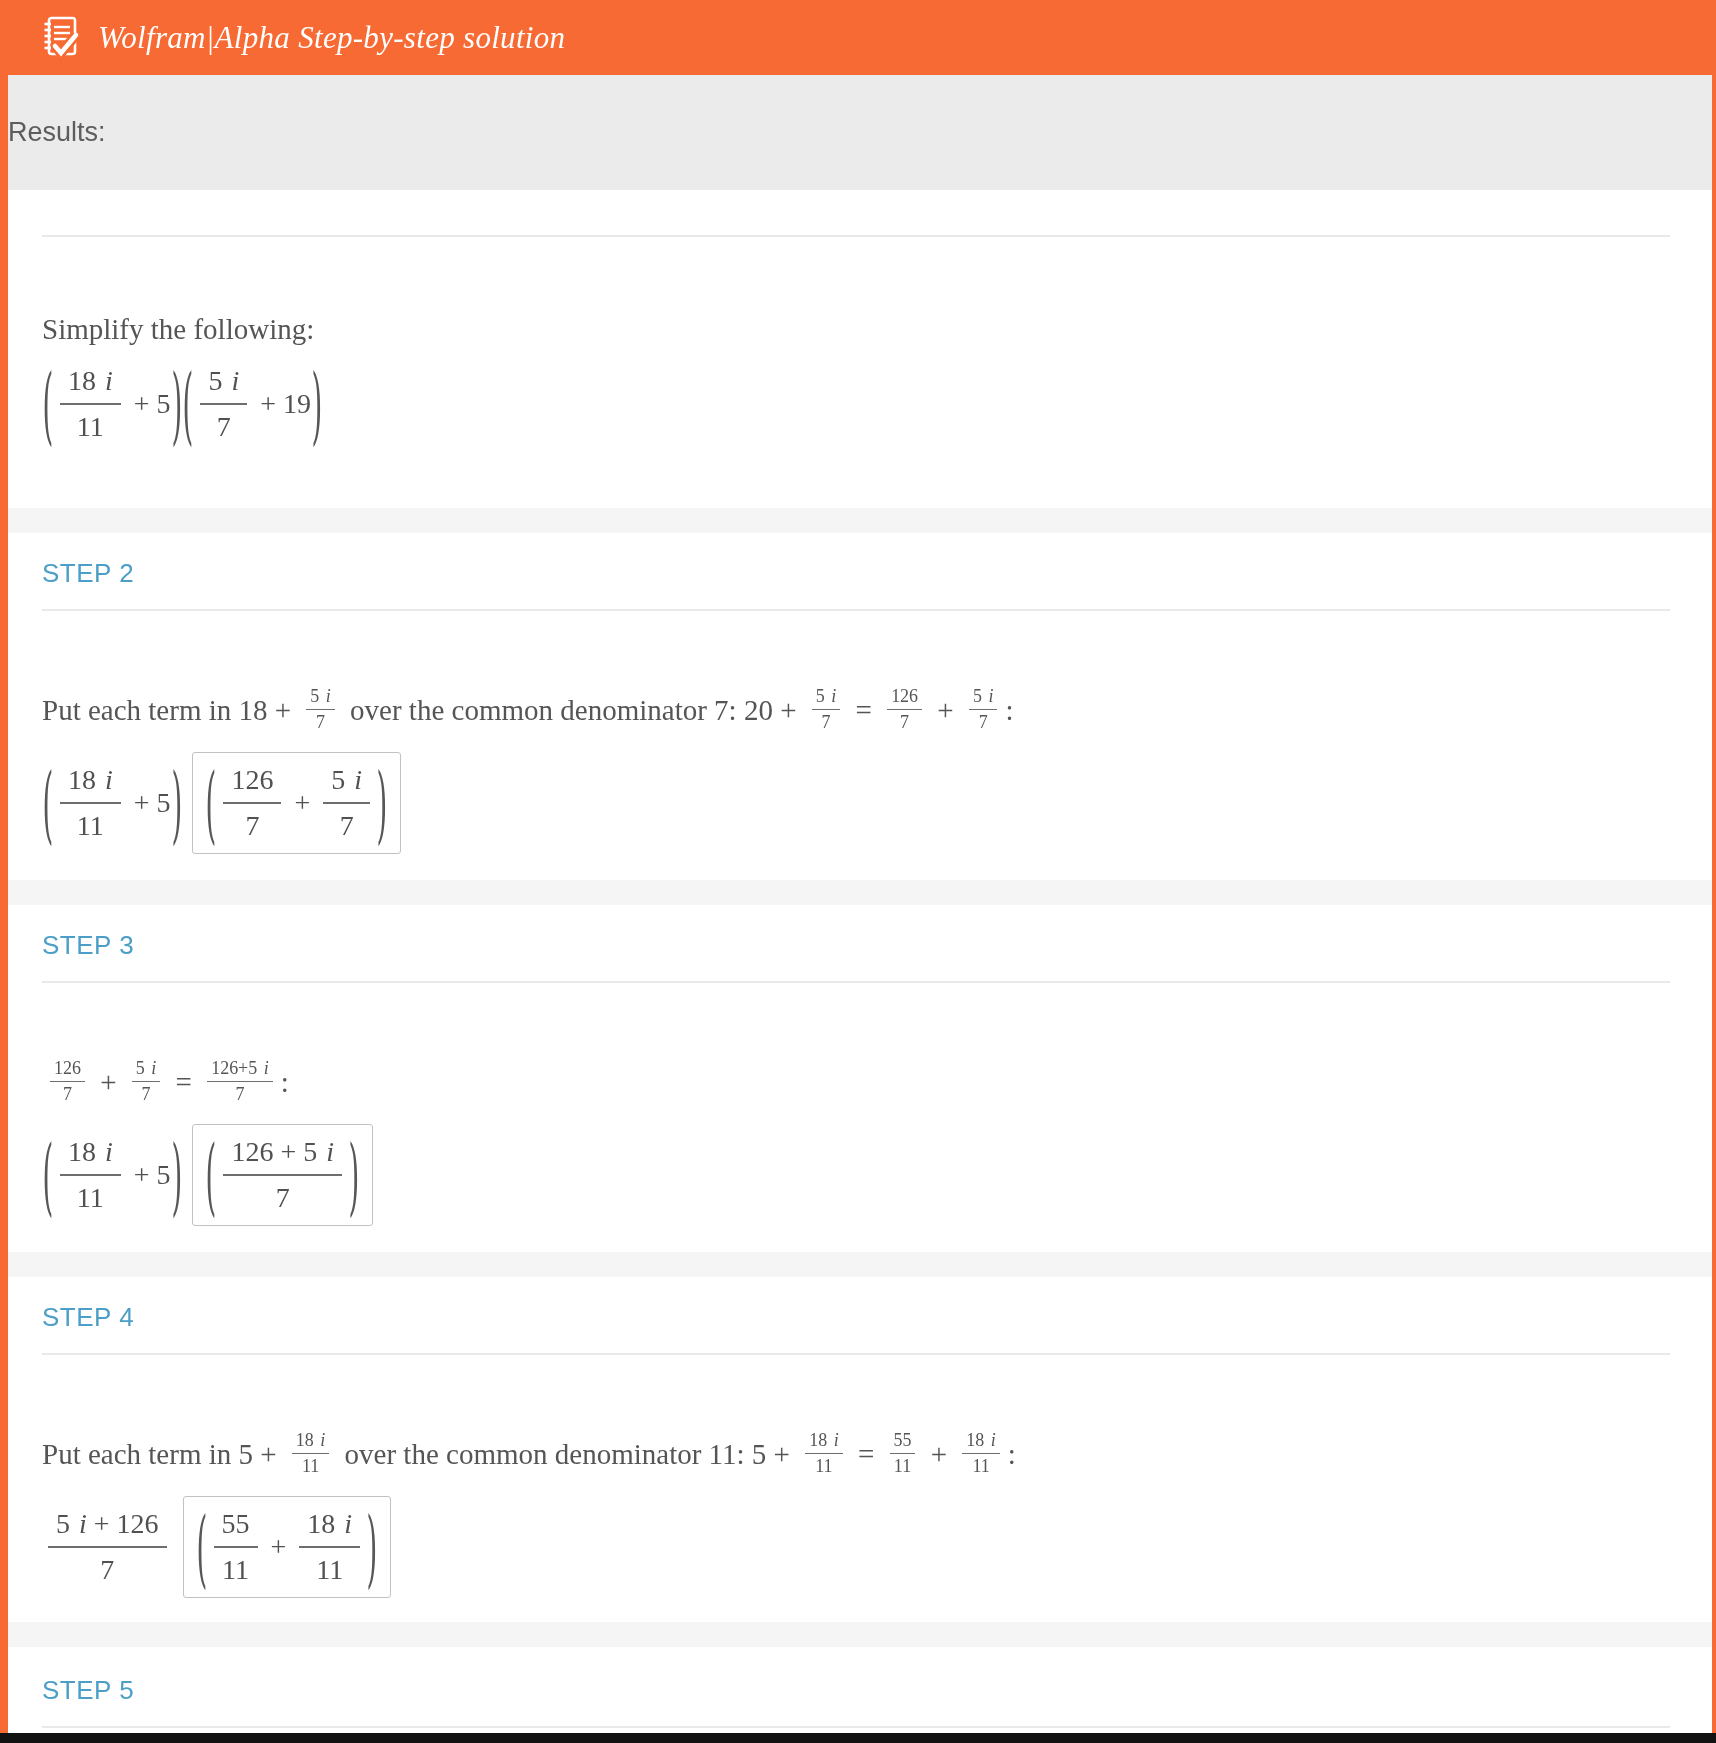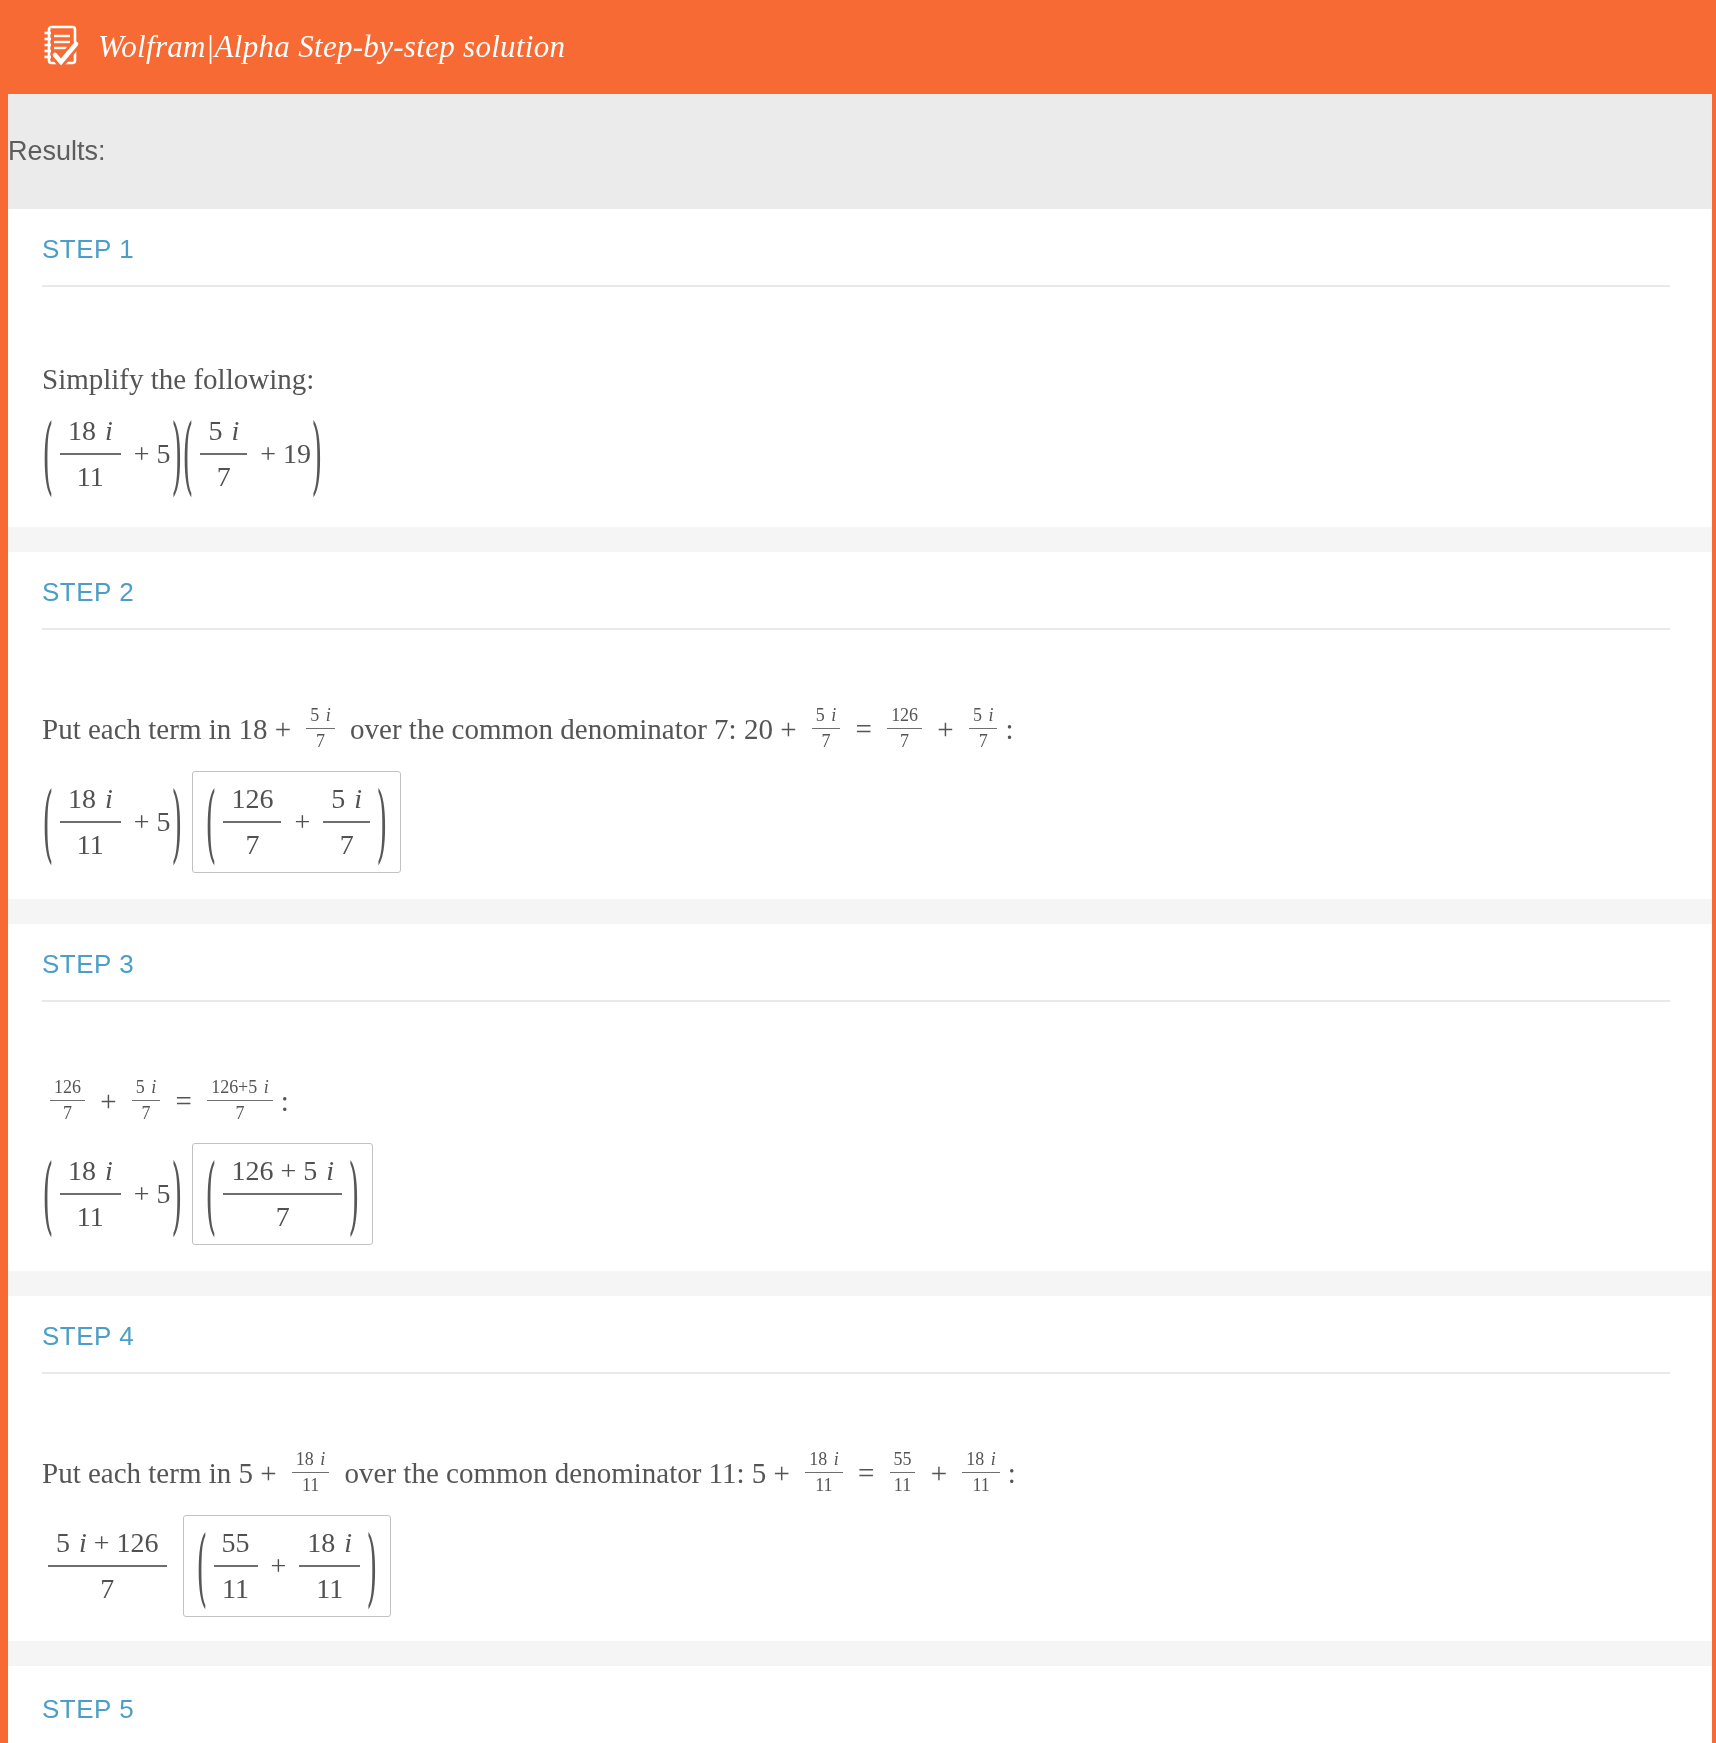--- a/index.html
+++ b/index.html
@@ -12,21 +12,21 @@
   body{margin:0;background:#ffffff;font-family:"Liberation Sans",sans-serif;}
   .page{
     width:1716px;height:1743px;
     border-left:8px solid var(--orange);
     border-right:4px solid var(--orange);
     display:flex;flex-direction:column;
     background:#ffffff;
   }
   
   .header{
-    height:94px;flex:none;background:var(--orange);
+    height:75px;flex:none;background:var(--orange);
     display:flex;align-items:center;padding-left:34px;gap:16px;
   }
   .header .title{
     color:#ffffff;
     font-family:"Liberation Serif",serif;
     font-style:italic;
     font-size:31px;
     letter-spacing:.3px;
   }
   .hicon{flex:none;display:block;}
@@ -113,21 +113,20 @@
       <path d="M13 31 L19 38 L34 20" stroke="#ffffff" stroke-width="4.6" fill="none" stroke-linecap="round"></path>
     </svg>
     <span class="title">Wolfram|Alpha Step-by-step solution</span>
   </div>
 
   <div class="results-band">
     <span class="results-label">Results:</span>
   </div>
 
   <section class="step" style="height:318px">
-    <div class="step-label">STEP 1</div>
     <div class="rule"></div>
     <div class="statement">
         <span class="mtext">Simplify the following:</span>
       </div>
     <div class="formula">
         <span class="bp">(</span>
         <span class="frac">
           <span class="num">18 <i>i</i></span>
           <span class="den">11</span>
         </span>

